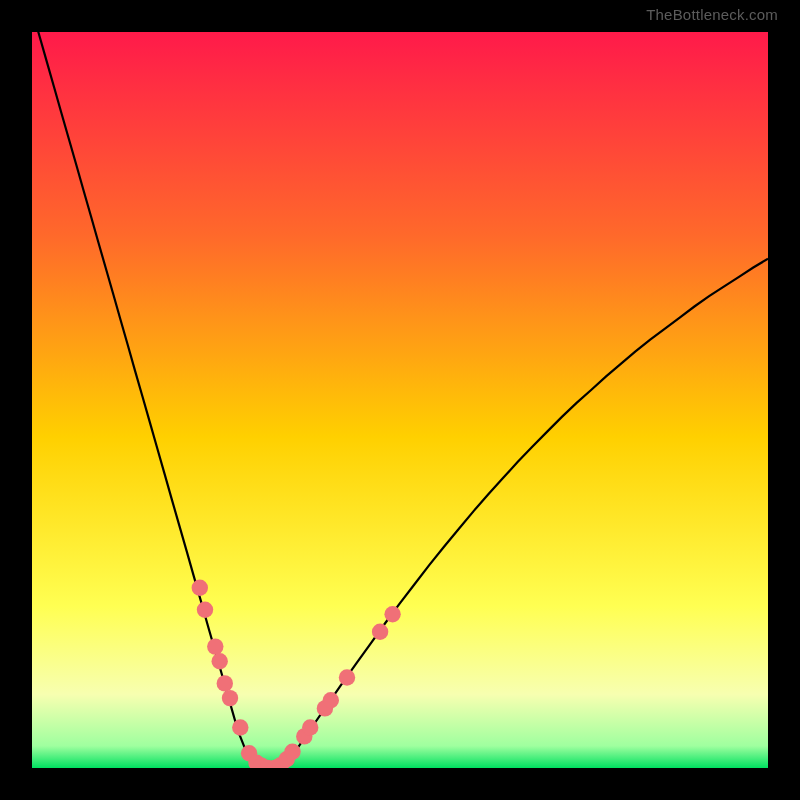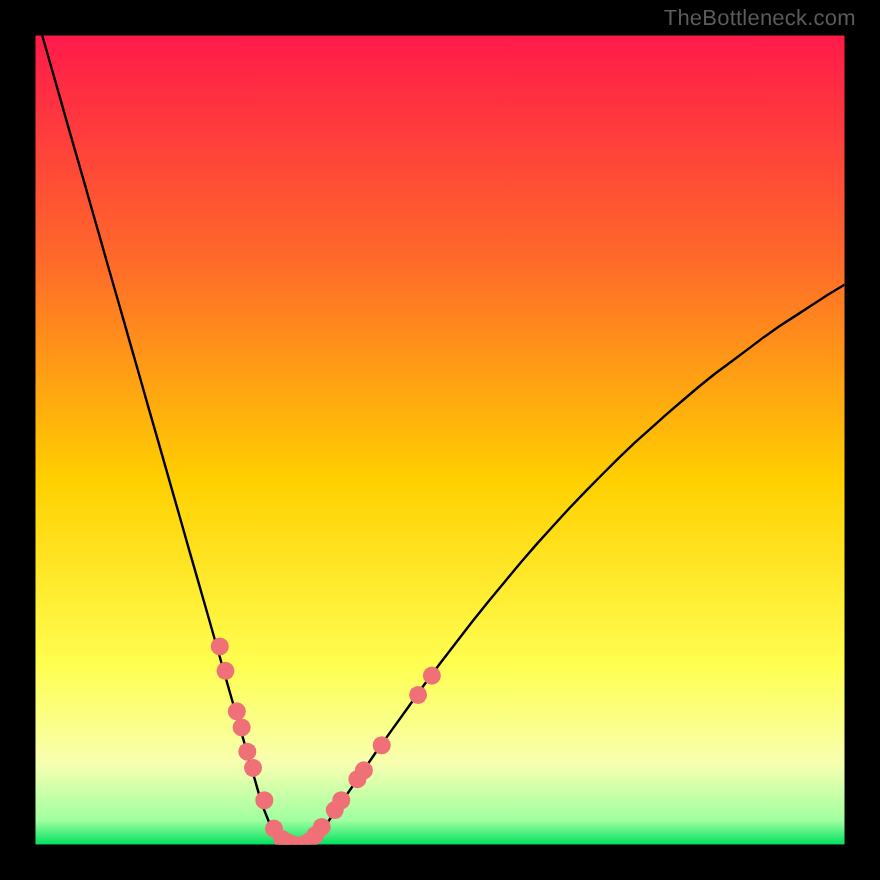--- a/index.html
+++ b/index.html
@@ -1,20 +1,20 @@
 <!DOCTYPE html>
 <html><head>
 <meta charset="utf-8">
 <style>
   * { margin: 0; padding: 0; box-sizing: border-box; }
   body { width: 800px; height: 800px; background: #000; position: relative; font-family: Arial, sans-serif; overflow: hidden; }
   .frame { position: absolute; top: 0; left: 0; width: 800px; height: 800px; background: #000; }
   .plot-area { position: absolute; top: 32px; left: 32px; width: 736px; height: 736px; overflow: hidden; }
   .gradient { position: absolute; inset: 0; }
-  .watermark { position: absolute; top: 6px; right: 22px; color: #5c5c5c; font-size: 20px; font-weight: 400; letter-spacing: 0.2px; }
+  .watermark { position: absolute; top: 6px; right: 22px; color: #5c5c5c; font-size: 15px; font-weight: 400; letter-spacing: 0.2px; }
   svg.curve { position: absolute; inset: 0; width: 100%; height: 100%; }
 </style>
 </head>
 <body>
 
 <div class="frame">
   <div class="plot-area">
     <svg class="gradient" viewBox="0 0 736 736" preserveAspectRatio="none">
       <defs>
         <linearGradient id="bg" x1="0" y1="0" x2="0" y2="1">

